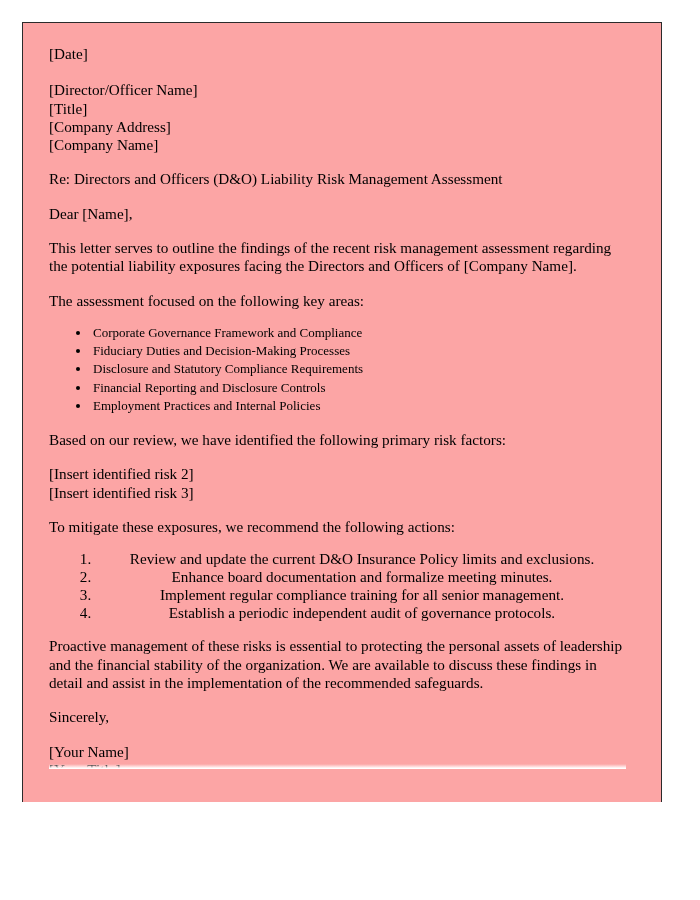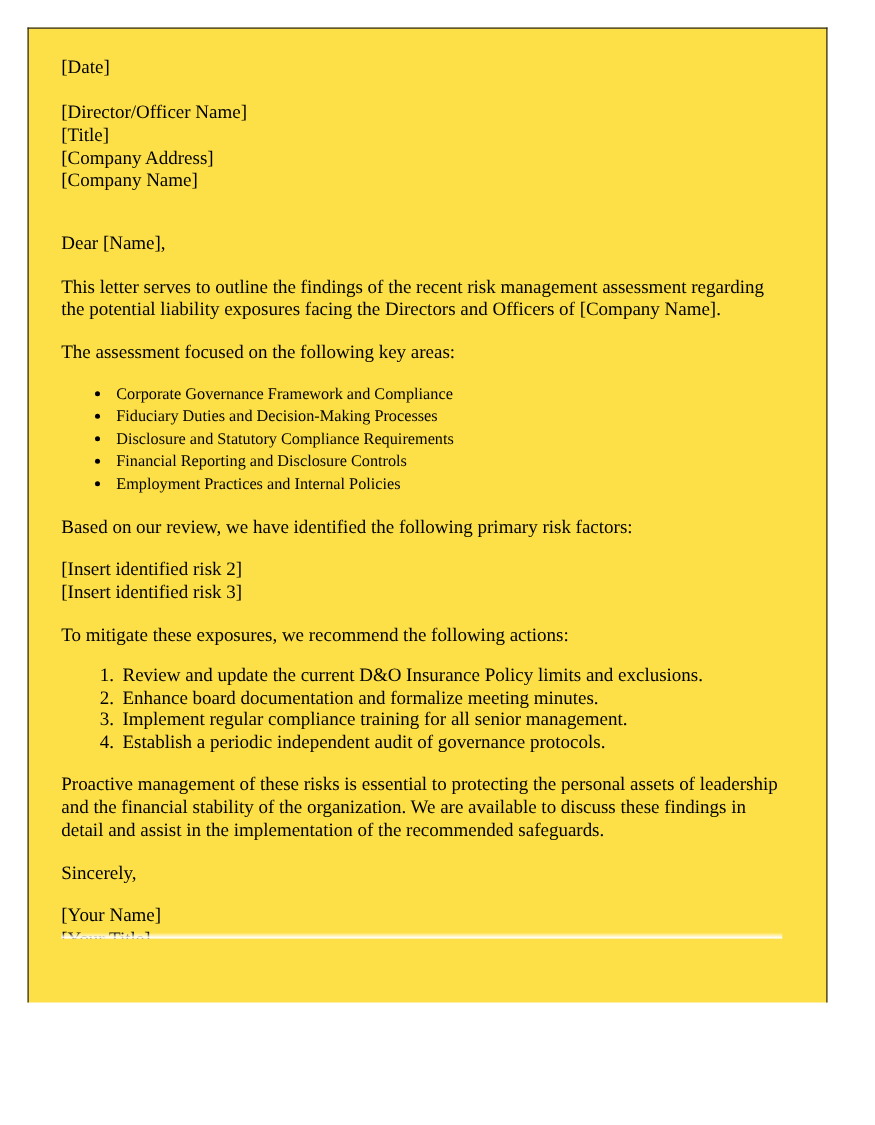--- a/index.html
+++ b/index.html
@@ -16,21 +16,21 @@
   }
 
   
   #page-sheet {
     position: absolute;
     left: 22px;
     top: 22px;
     width: 640px;
     height: 780px;
     box-sizing: border-box;
-    background: #fde047;
+    background: #fca5a5;
     border: 1.4px solid #2b2b2b;
     border-bottom: none;
     overflow: hidden;
   }
 
   #letter-body {
     position: absolute;
     left: 26px;
     top: 22px;
     width: 577px;
@@ -58,20 +58,21 @@
   ul.bullet-list li {
     font-size: 13px;
     line-height: 18.2px;
     padding-left: 2px;
   }
 
   ol.numbered-list {
     margin: 0;
     padding: 0 0 0 46px;
     list-style-type: decimal;
+    text-align: center;
   }
   ol.numbered-list li {
     font-size: 15.2px;
     line-height: 17.8px;
     padding-left: 3px;
   }
 
   
   .clipped-line-wrap {
     height: 8px;
@@ -104,20 +105,21 @@
 
     <div class="block-lines">
       <p class="para">[Director/Officer Name]</p>
       <p class="para">[Title]</p>
       <p class="para">[Company Address]</p>
       <p class="para">[Company Name]</p>
     </div>
 
     <div class="gap-md"></div>
 
+    <p class="para">Re: Directors and Officers (D&amp;O) Liability Risk Management Assessment</p>
 
     <div class="gap-md"></div>
 
     <p class="para">Dear [Name],</p>
 
     <div class="gap-md"></div>
 
     <p class="para">This letter serves to outline the findings of the recent risk management assessment regarding the potential liability exposures facing the Directors and Officers of [Company Name].</p>
 
     <div class="gap-md"></div>

